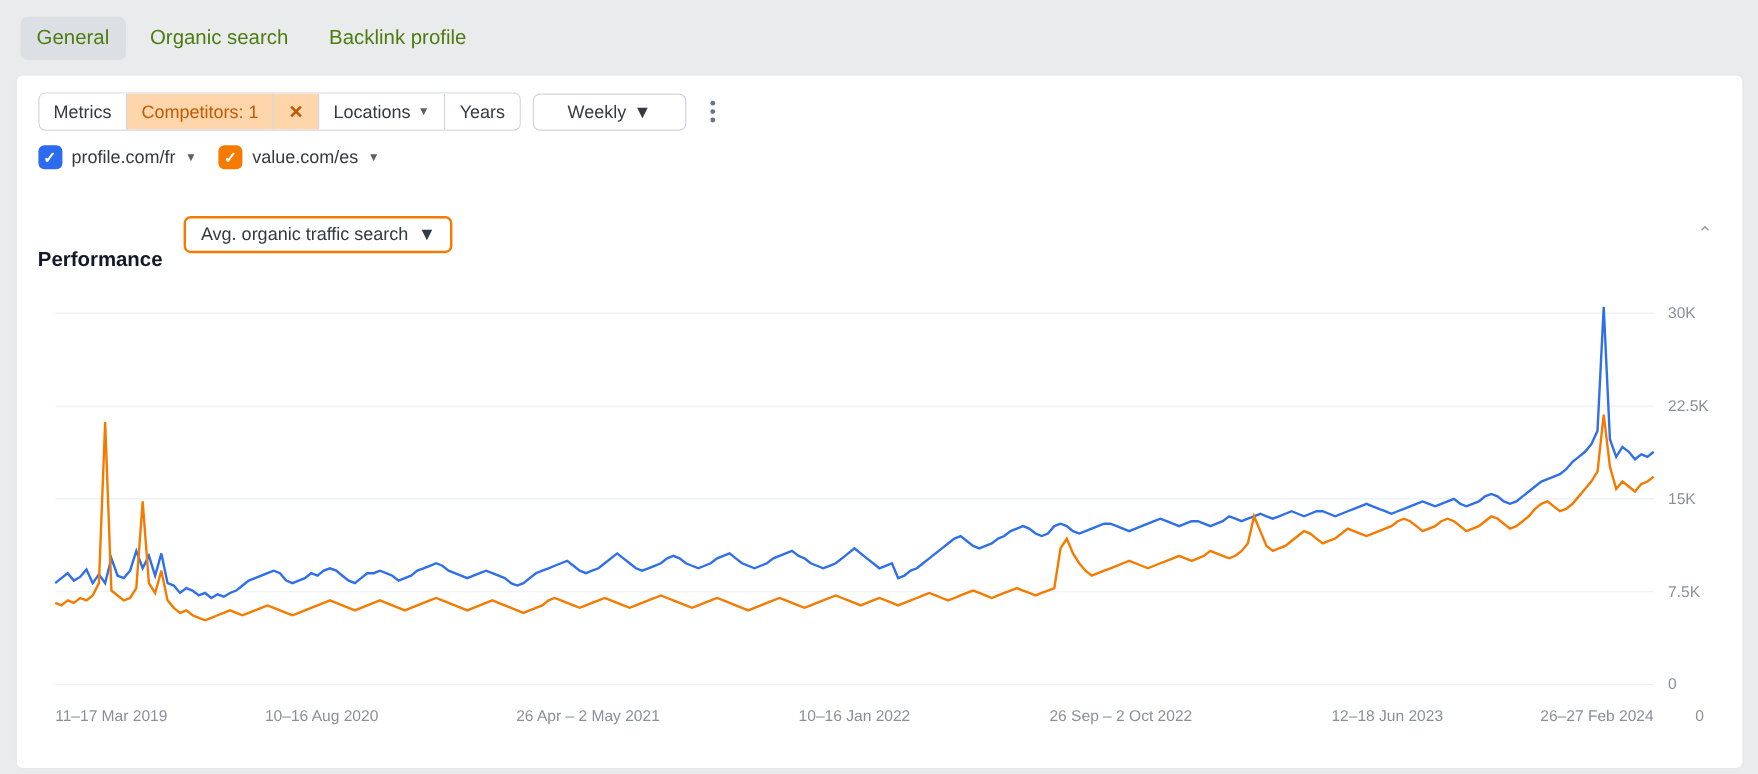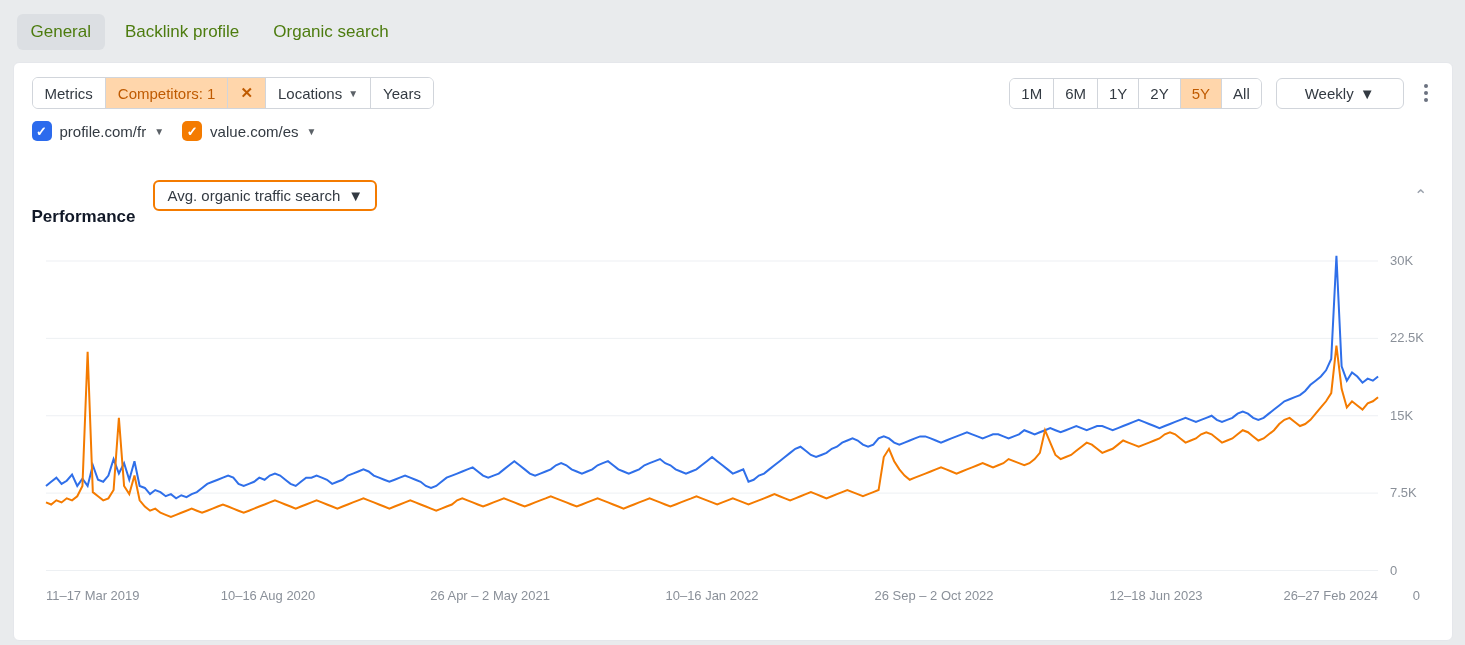--- a/index.html
+++ b/index.html
@@ -35,21 +35,20 @@
     background: #ffffff;
     border-radius: 6px;
     border: 1px solid #e5e7eb;
     padding: 0;
   }
   .toolbar {
     display: flex;
     align-items: center;
     padding: 14px 18px 6px 18px;
     gap: 10px;
-    justify-content: space-between;
   }
   .toolbar-left { display: flex; gap: 0; align-items: center; }
   .toolbar-right { display: flex; gap: 14px; align-items: center; }
   .seg-group {
     display: inline-flex;
     border: 1px solid #d1d5db;
     border-radius: 6px;
     overflow: hidden;
   }
   .seg-group > * + * { border-left: 1px solid #d1d5db; }
@@ -147,22 +146,22 @@
   .series-blue { stroke: #2f6fe9; stroke-width: 2; fill: none; }
   .series-orange { stroke: #f47b00; stroke-width: 2; fill: none; }
 </style>
 </head>
 <body>
 
 <div class="outer">
 
   <div class="top-tabs">
     <div class="top-tab active">General</div>
+    <div class="top-tab">Organic search</div>
     <div class="top-tab">Backlink profile</div>
-    <div class="top-tab">Organic search</div>
   </div>
 
   <div class="panel">
 
     <div class="toolbar">
       <div class="toolbar-left">
         <div class="seg-group">
           <div class="seg-btn">Metrics</div>
           <div class="seg-btn accent">
             <span>Competitors: 1</span>
@@ -171,28 +170,20 @@
             <span>✕</span>
           </div>
           <div class="seg-btn">
             <span>Locations</span>
             <span class="caret">▼</span>
           </div>
           <div class="seg-btn">Years</div>
         </div>
       </div>
       <div class="toolbar-right">
-        <div class="seg-group range-group">
-          <div class="seg-btn">1M</div>
-          <div class="seg-btn">6M</div>
-          <div class="seg-btn">1Y</div>
-          <div class="seg-btn">2Y</div>
-          <div class="seg-btn active">5Y</div>
-          <div class="seg-btn">All</div>
-        </div>
         <div class="single-pill">
           <span>Weekly</span>
           <span class="caret">▼</span>
         </div>
         <div class="kebab">
           <span></span>
             <span></span>
             <span></span>
         </div>
       </div>

